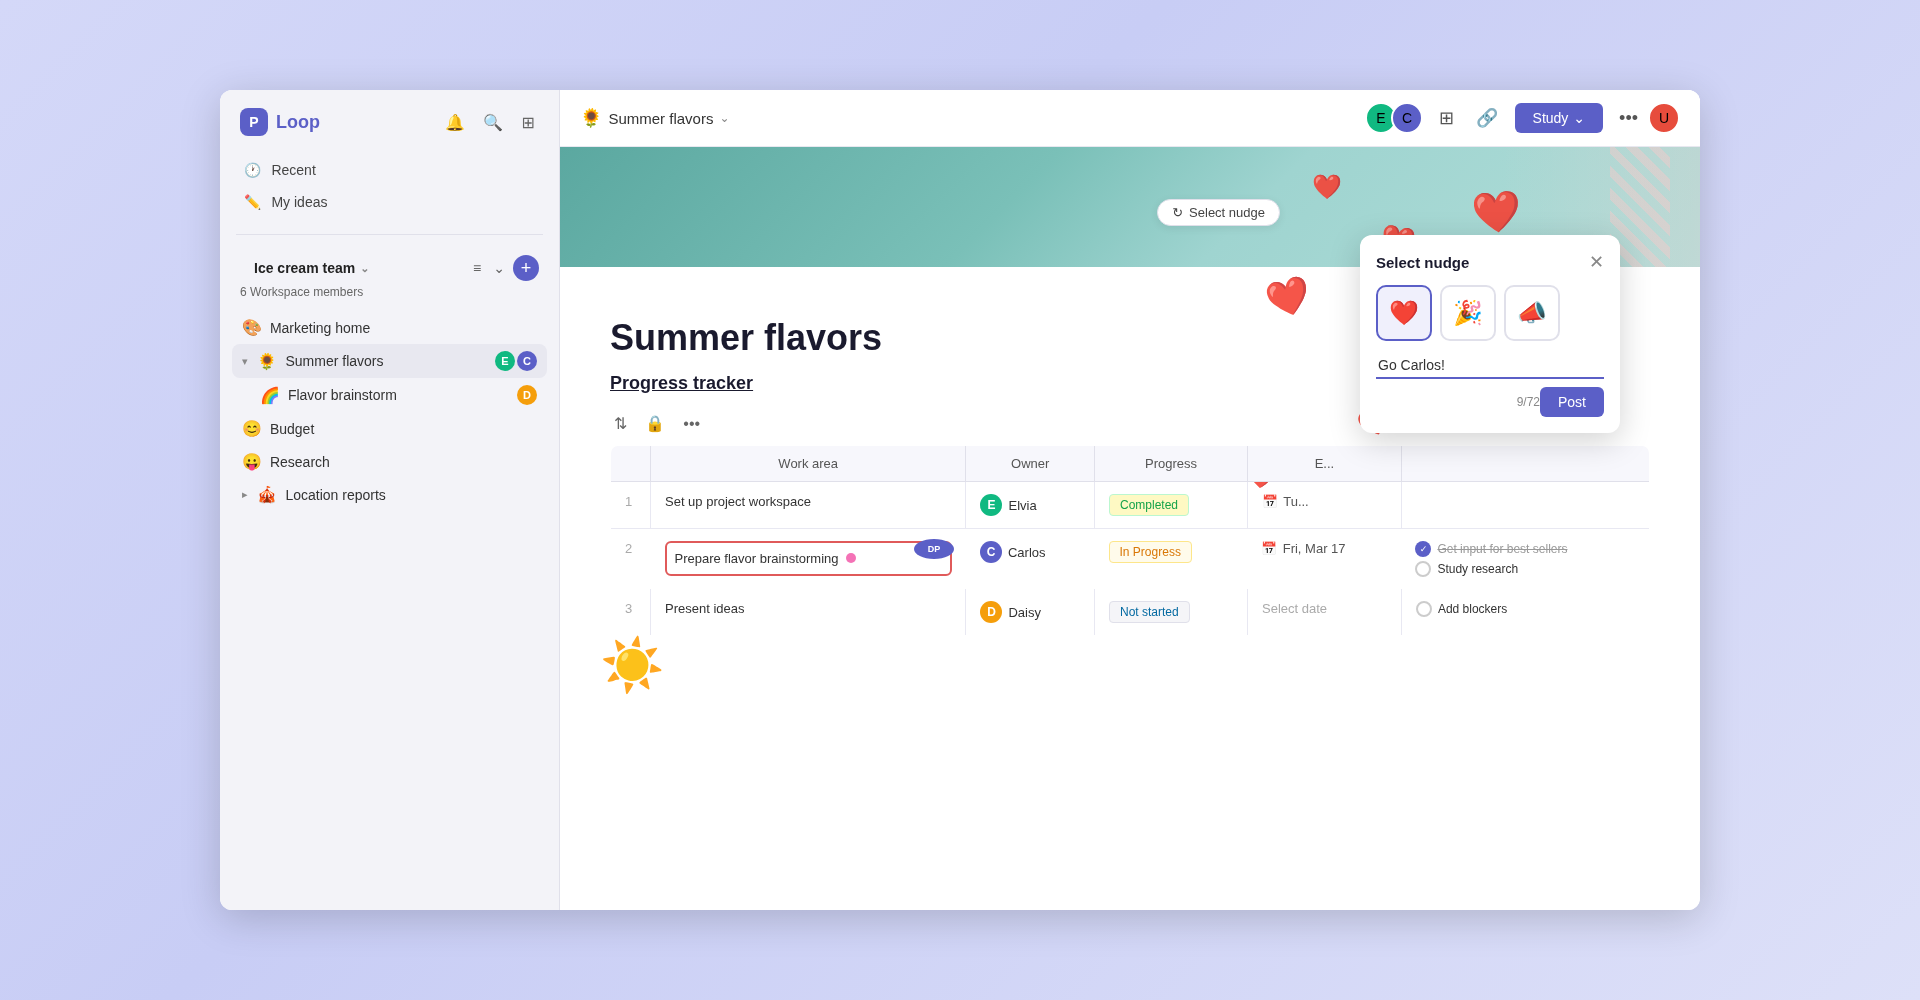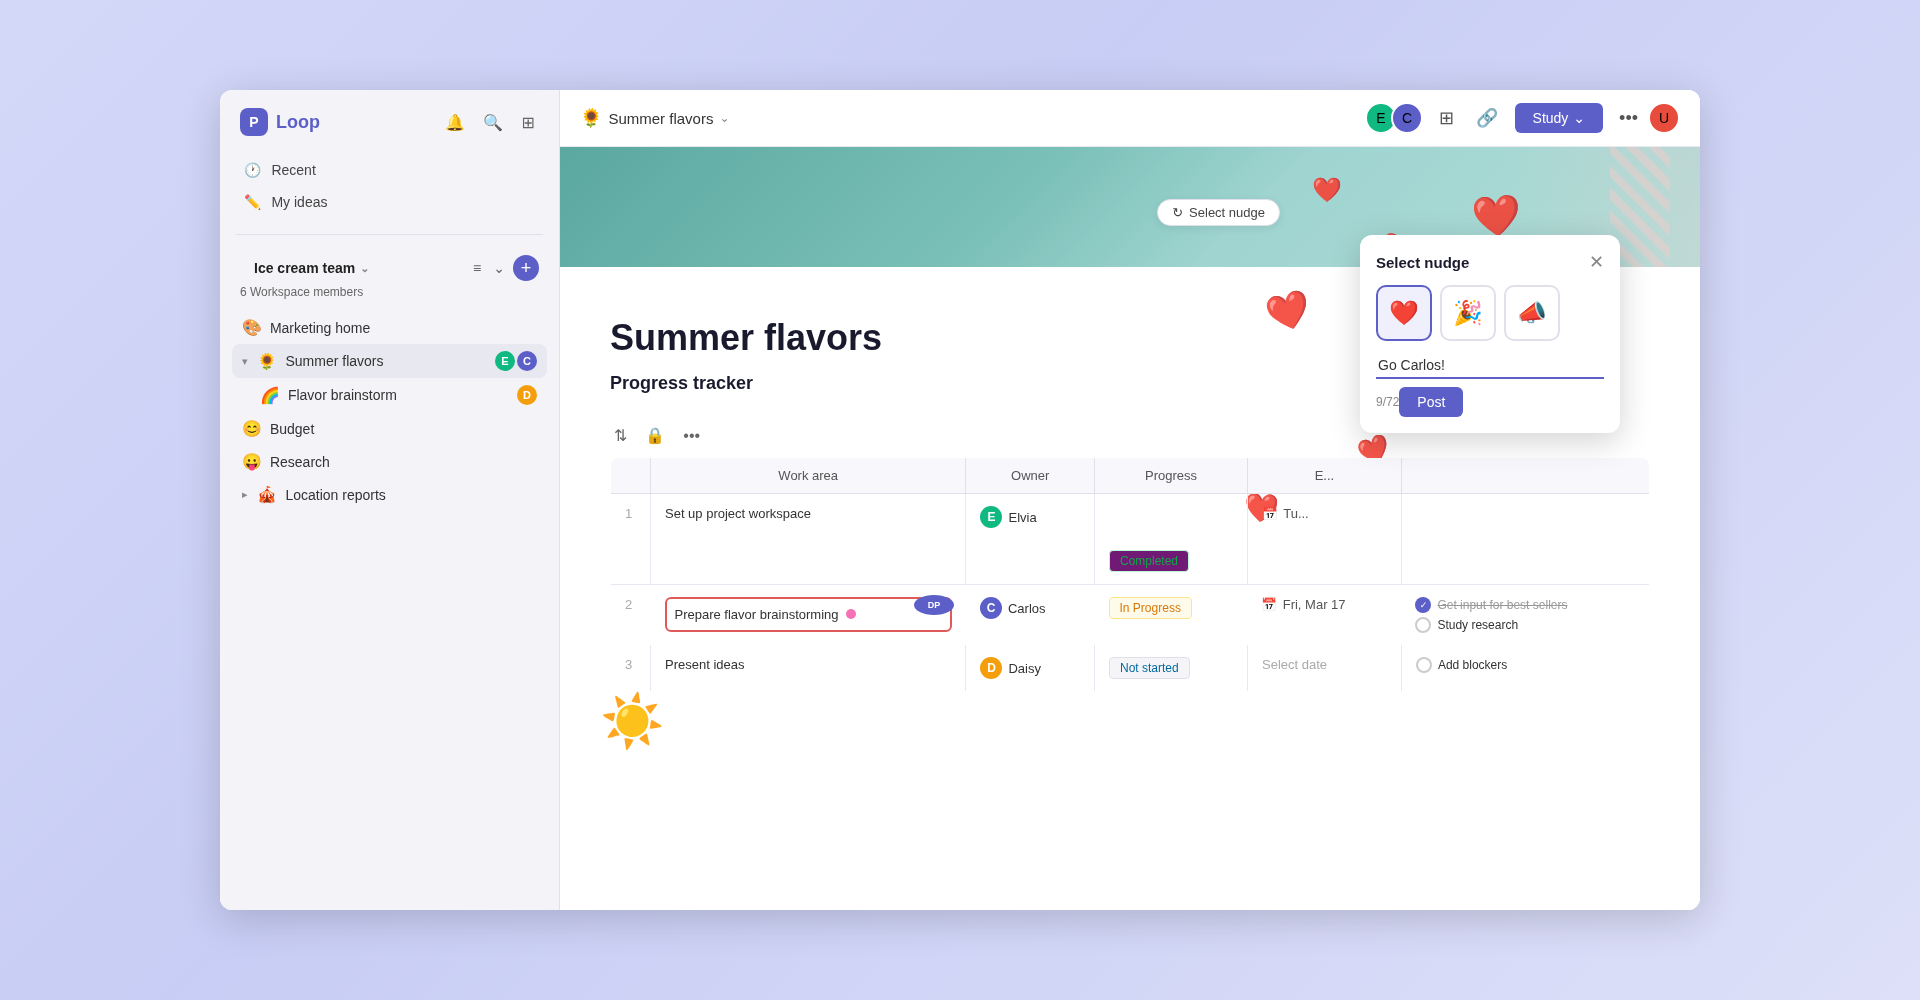--- a/index.html
+++ b/index.html
@@ -296,21 +296,22 @@
     }
     .page-description {
       font-size: 14px;
       color: #555;
       margin-bottom: 24px;
     }
     .section-title {
       font-size: 18px;
       font-weight: 700;
       color: #1a1a2e;
-      margin-bottom: 28px;
+      margin-bottom: 16px;
+      text-decoration: underline;
     }
     
     .tracker-toolbar {
       display: flex;
       align-items: center;
       gap: 10px;
       margin-bottom: 8px;
     }
     .tracker-icon-btn {
       background: none;
@@ -353,24 +354,23 @@
       font-size: 13px;
     }
     .status-badge {
       display: inline-block;
       padding: 3px 10px;
       border-radius: 4px;
       font-size: 12px;
       font-weight: 500;
     }
     .status-completed {
-      background: #701a75;
+      background: #fef9c3;
       color: #16a34a;
       border: 1px solid #bbf7d0;
-      margin-top: 44px;
     }
     .status-inprogress {
       background: #fffbeb;
       color: #d97706;
       border: 1px solid #fde68a;
     }
     .status-notstarted {
       background: #f5f5f8;
       color: #0369a1;
       border: 1px solid #e0e0ea;
@@ -529,21 +529,21 @@
       border-bottom: 2px solid #5b5fc7;
       font-size: 14px;
       color: #333;
       padding: 4px 2px;
       outline: none;
       margin-bottom: 8px;
     }
     .nudge-footer {
       display: flex;
       align-items: center;
-      justify-content: flex-start;
+      justify-content: flex-end;
     }
     .nudge-count {
       font-size: 12px;
       color: #888;
     }
     .nudge-post-btn {
       background: #5b5fc7;
       color: white;
       border: none;
       padding: 7px 18px;

